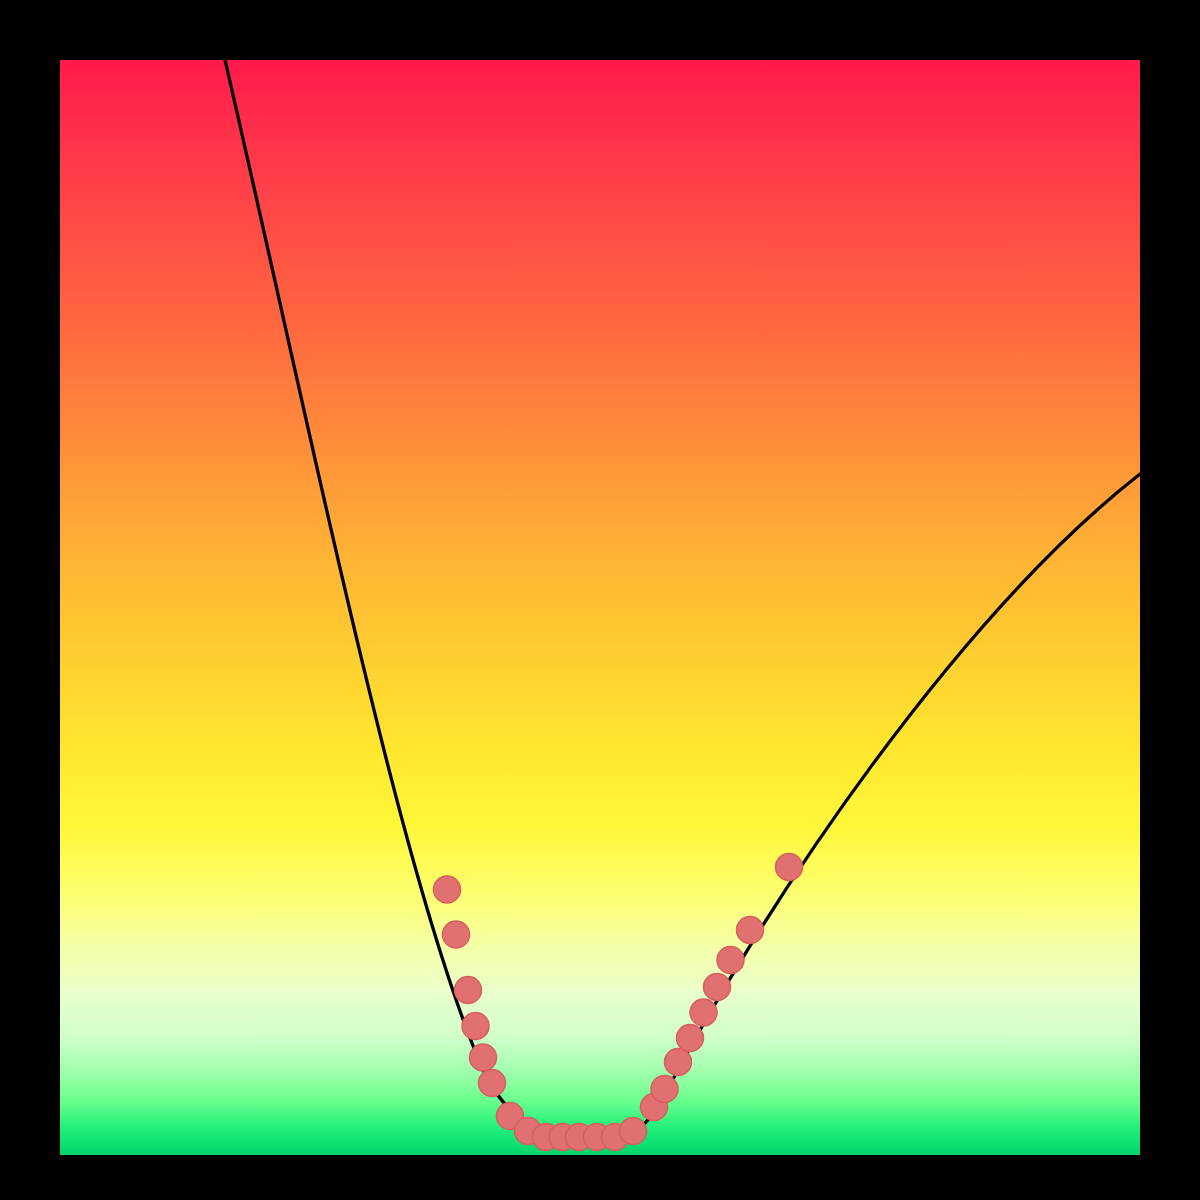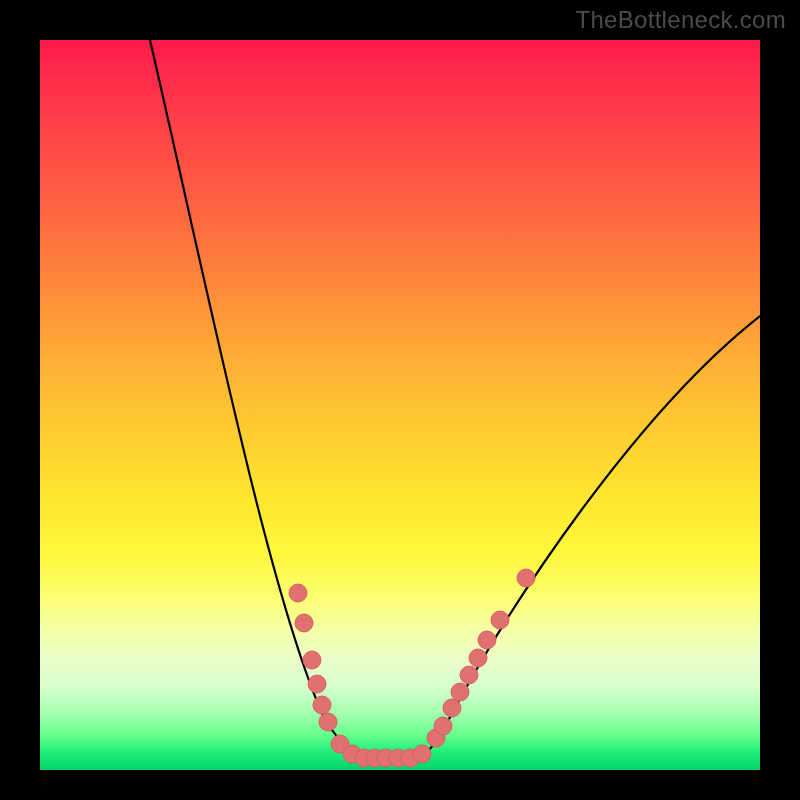--- a/index.html
+++ b/index.html
@@ -58,21 +58,20 @@
     left: 0;
     top: 0;
     width: 720px;
     height: 730px;
   }
 </style>
 </head>
 <body>
 
 <div class="frame">
-  <div class="watermark">TheBottleneck.com</div>
   <div class="plot">
     <svg class="curve" viewBox="0 0 720 730" preserveAspectRatio="none">
       <path fill="none" stroke="#000" stroke-width="2.2" stroke-linecap="round" d="M 110 0 C 170 260, 230 560, 285 680 C 303 708, 318 718, 335 718 L 370 718 C 380 718, 390 712, 400 696 C 470 560, 600 370, 720 276"></path>
       <g id="markers">
           <circle cx="258" cy="553" r="9" fill="#e17070" stroke="#d85f5f" stroke-width="1"></circle>
           <circle cx="264" cy="583" r="9" fill="#e17070" stroke="#d85f5f" stroke-width="1"></circle>
           <circle cx="272" cy="620" r="9" fill="#e17070" stroke="#d85f5f" stroke-width="1"></circle>
           <circle cx="277" cy="644" r="9" fill="#e17070" stroke="#d85f5f" stroke-width="1"></circle>
           <circle cx="282" cy="665" r="9" fill="#e17070" stroke="#d85f5f" stroke-width="1"></circle>
           <circle cx="288" cy="682" r="9" fill="#e17070" stroke="#d85f5f" stroke-width="1"></circle>

